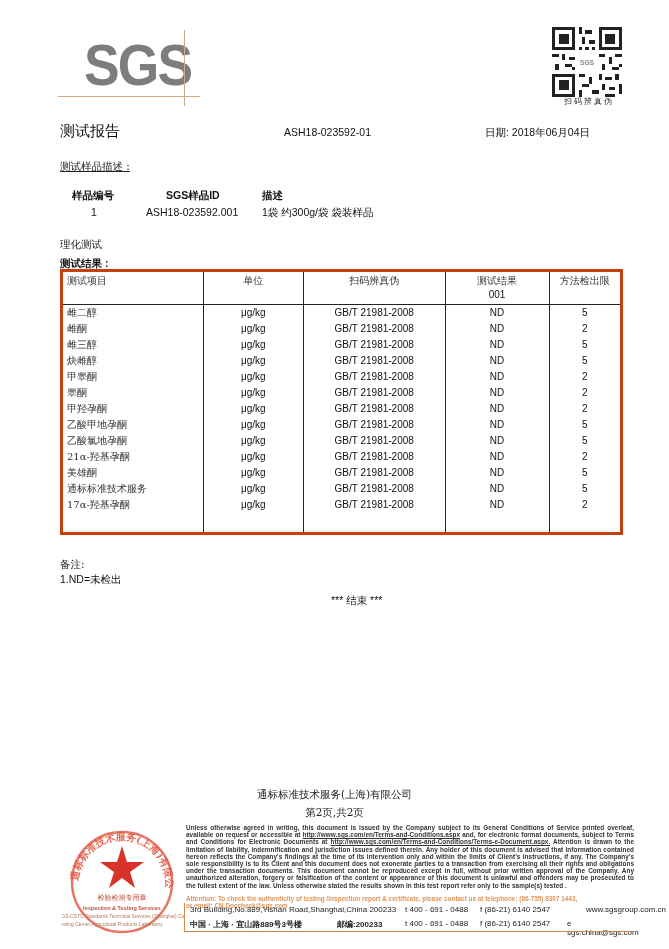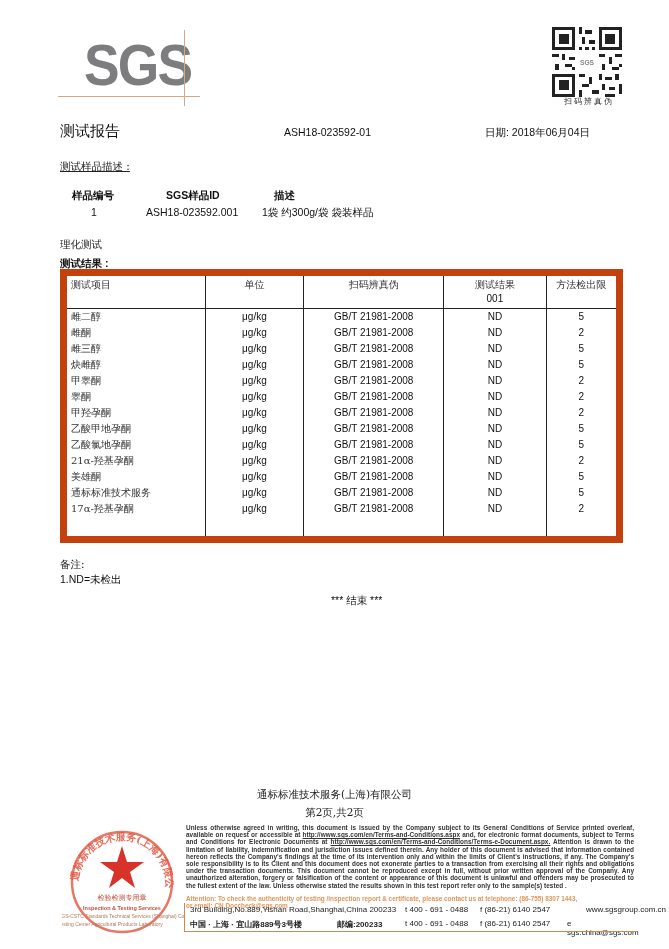--- a/index.html
+++ b/index.html
@@ -24,21 +24,21 @@
   .sec-label { left:60px; top:160px; font-size:10.5px; text-decoration:underline; color:#222;
                font-family:"DejaVu Serif", serif; }
   .samp-h { top:189px; font-size:10.5px; font-weight:bold; }
   .samp-v { top:206px; font-size:10.5px; }
   .phys { left:60px; top:238px; font-size:10.5px; font-family:"DejaVu Serif", serif; color:#222; }
   .results-label { left:60px; top:257px; font-size:10.5px; font-weight:bold; }
   
   table.res { position:absolute; left:60px; top:269px; width:563px; border-collapse:collapse;
               font-size:10px; }
   table.res th, table.res td { border-left:1px solid #222; border-right:1px solid #222; padding:0 4px; }
-  table.res { border:7px solid #c2410c; }
+  table.res { border:3px solid #c2410c; }
   table.res th { font-weight:normal; vertical-align:top; height:30px; padding-top:2px;
                  border-bottom:1px solid #222; font-family:"DejaVu Serif", serif; color:#333; line-height:14px; }
   table.res td { height:16px; line-height:16px; }
   .c1 { width:133px; text-align:left; font-family:"DejaVu Serif", serif; color:#333; }
   .c2 { width:92px; text-align:center; }
   .c3 { width:134px; text-align:center; }
   .c4 { width:96px; text-align:center; }
   .c5 { width:63px; text-align:center; }
   th.c1 { text-align:left; }
   tr.last td { padding-bottom:19px; }
@@ -123,21 +123,21 @@
 </div>
 <div class="abs qr-cap">扫码辨真伪</div>
 
 <div class="abs title">测试报告</div>
 <div class="abs report-no">ASH18-023592-01</div>
 <div class="abs date">日期: 2018年06月04日</div>
 
 <div class="abs sec-label">测试样品描述 :</div>
 <div class="abs samp-h" style="left:72px;">样品编号</div>
 <div class="abs samp-h" style="left:166px;">SGS样品ID</div>
-<div class="abs samp-h" style="left:262px;margin-left:12px;">描述</div>
+<div class="abs samp-h" style="left:262px;">描述</div>
 <div class="abs samp-v" style="left:91px;">1</div>
 <div class="abs samp-v" style="left:146px;">ASH18-023592.001</div>
 <div class="abs samp-v" style="left:262px;">1袋 约300g/袋 袋装样品</div>
 
 <div class="abs phys">理化测试</div>
 <div class="abs results-label">测试结果 :</div>
 
 <table class="res">
   <thead>
     <tr>

